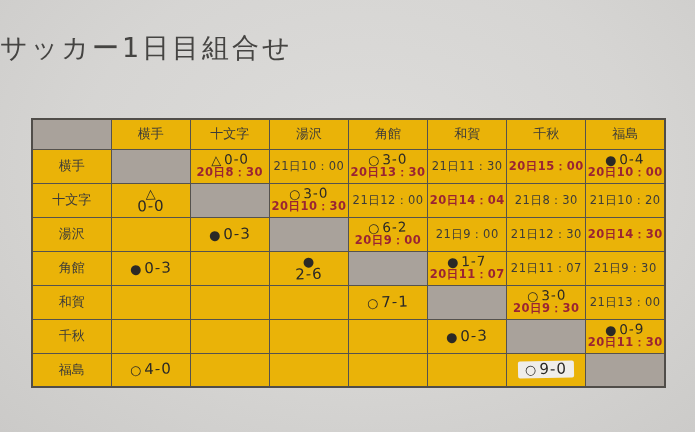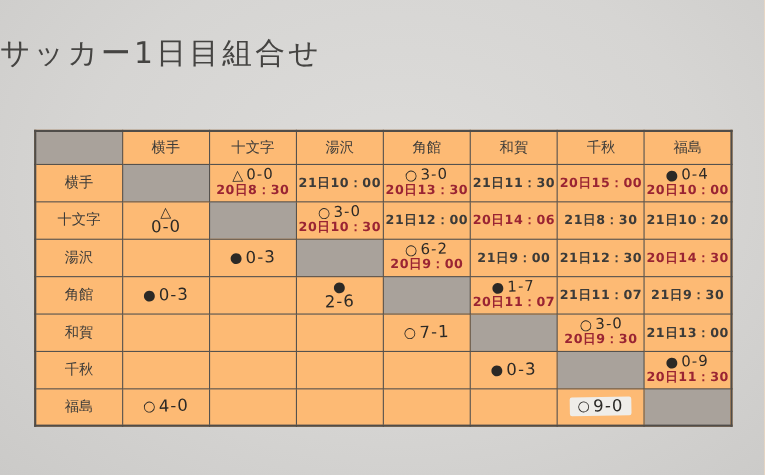--- a/index.html
+++ b/index.html
@@ -8,35 +8,35 @@
     font-family:"DejaVu Sans","Liberation Sans",sans-serif;
     background:radial-gradient(ellipse at 52% 38%, #dddcda 0%, #d6d5d3 55%, #cbcac8 100%);
   }
   .title{
     position:absolute;top:30px;left:0;width:612px;text-align:left;
     font-size:27px;letter-spacing:3px;color:#454442;font-weight:500;
   }
   table.fixture{
     position:absolute;left:31px;top:118px;width:635px;height:268px;
     border-collapse:collapse;table-layout:fixed;
-    background:#fdba74;
+    background:#eab308;
     border:2px solid #504d49;
   }
   th,td{
     border:1px solid #55524e;
     padding:0;margin:0;text-align:center;vertical-align:middle;
     overflow:hidden;
   }
   thead tr{height:30px;}
   tbody tr{height:34px;}
   th{font-size:13px;font-weight:400;color:#3c3b39;}
   td.diag, th.corner{background:#a9a29b;}
   .cell-stack{display:flex;flex-direction:column;align-items:center;justify-content:center;height:100%;gap:0;}
   .time{font-size:11.5px;line-height:13px;letter-spacing:0.5px;white-space:nowrap;}
-  .time.black{color:#3c3b39;font-weight:700;}
+  .time.black{color:#3c3b39;font-weight:400;}
   .time.red{color:#9a2433;font-weight:700;}
   .score{
     display:flex;align-items:center;justify-content:center;gap:3px;
     color:#2b2926;font-size:13.5px;line-height:13px;
     transform:rotate(-2deg);white-space:nowrap;
   }
   .score.big{font-size:15px;}
   .score.stacked{flex-direction:column;gap:0;line-height:12px;}
   .score .mark{font-size:13px;}
   .score.patch{background:#efede9;padding:2px 7px;border-radius:2px;transform:rotate(-1deg);}
@@ -127,21 +127,21 @@
             <div class="time red">20日10：30</div>
           </div>
         </td>
         <td>
           <div class="cell-stack">
             <div class="time black">21日12：00</div>
           </div>
         </td>
         <td>
           <div class="cell-stack">
-            <div class="time red">20日14：06</div>
+            <div class="time red">20日14：04</div>
           </div>
         </td>
         <td>
           <div class="cell-stack">
             <div class="time black">21日8：30</div>
           </div>
         </td>
         <td>
           <div class="cell-stack">
             <div class="time black">21日10：20</div>

